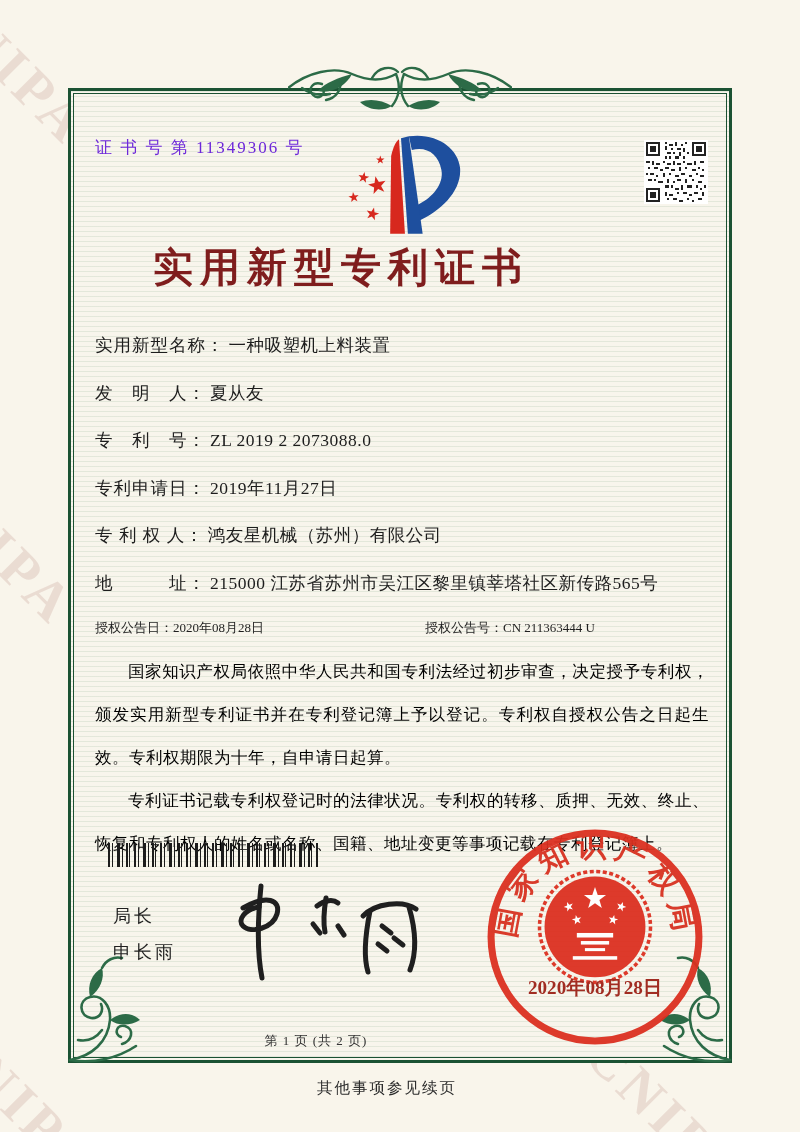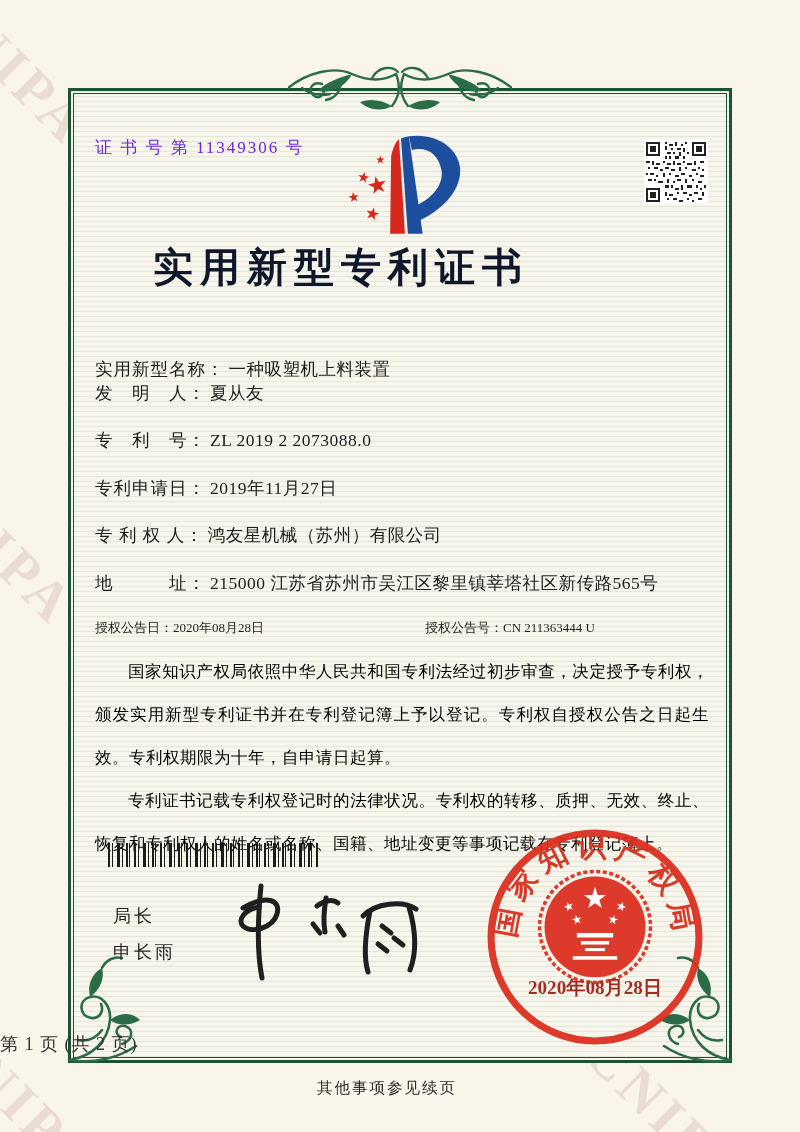--- a/index.html
+++ b/index.html
@@ -42,28 +42,28 @@
   .orn-top{left:288px;top:54px;width:224px;height:70px;}
   .orn-bl{left:56px;top:948px;width:130px;height:122px;}
   .orn-br{left:614px;top:948px;width:130px;height:122px;}
 
   
   .cert-no{position:absolute;left:95px;top:136px;font-size:17px;letter-spacing:2px;color:#6d28d9;}
   .logo{position:absolute;left:336px;top:134px;width:128px;height:104px;}
   .qr{position:absolute;left:644px;top:140px;width:60px;height:60px;background:#fff;padding:2px;}
   .title{
     position:absolute;left:0;top:240px;width:682px;text-align:center;
-    font-size:40px;font-weight:bold;letter-spacing:7px;color:#0f172a;
+    font-size:40px;font-weight:bold;letter-spacing:7px;color:#7f1d1d;
   }
 
   
   .row{position:absolute;left:95px;width:620px;font-size:17.5px;white-space:nowrap;color:#1d1d1d;}
   .row .lab{letter-spacing:1px;}
   .row .val{margin-left:4px;letter-spacing:.5px;}
-  .r1{top:333px;margin-top:24px;} .r2{top:381px;} .r3{top:428px;} .r4{top:476px;} .r5{top:523px;} .r6{top:571px;white-space:normal;}
+  .r1{top:333px;} .r2{top:381px;} .r3{top:428px;} .r4{top:476px;} .r5{top:523px;} .r6{top:571px;white-space:normal;}
   .grant{position:absolute;left:95px;top:619px;width:620px;font-size:13px;white-space:nowrap;}
   .grant .gno{position:absolute;left:330px;top:0;}
 
   
   .body-text{
     position:absolute;left:95px;top:650px;width:614px;
     font-size:16.5px;line-height:43px;text-align:justify;color:#000000;
   }
   .body-text p{margin:0;text-indent:2em;letter-spacing:.5px;}
 
@@ -82,21 +82,21 @@
 
   
   .director-title{position:absolute;left:113px;top:904px;font-size:18px;letter-spacing:3px;text-align:right;}
   .director-name{position:absolute;left:113px;top:940px;font-size:18px;letter-spacing:3px;}
   .signature{position:absolute;left:205px;top:876px;width:230px;height:112px;}
 
   
   .seal{position:absolute;left:484px;top:826px;width:222px;height:222px;opacity:.94;}
 
   
-  .page-num{position:absolute;left:0;top:1032px;width:632px;font-size:18px;color:#333;letter-spacing:1px;}
+  .page-num{position:absolute;left:0;top:1032px;width:632px;text-align:center;font-size:13px;color:#333;letter-spacing:1px;}
   .footer-note{position:absolute;left:0;top:1078px;width:774px;text-align:center;font-size:15.5px;color:#2b2b2b;letter-spacing:2px;}
 </style>
 </head>
 <body>
 
 <div class="page">
 
   <div class="wm wm1">CNIPA</div>
   <div class="wm wm2">CNIPA</div>
   <div class="wm wm3">CNIPA</div>

